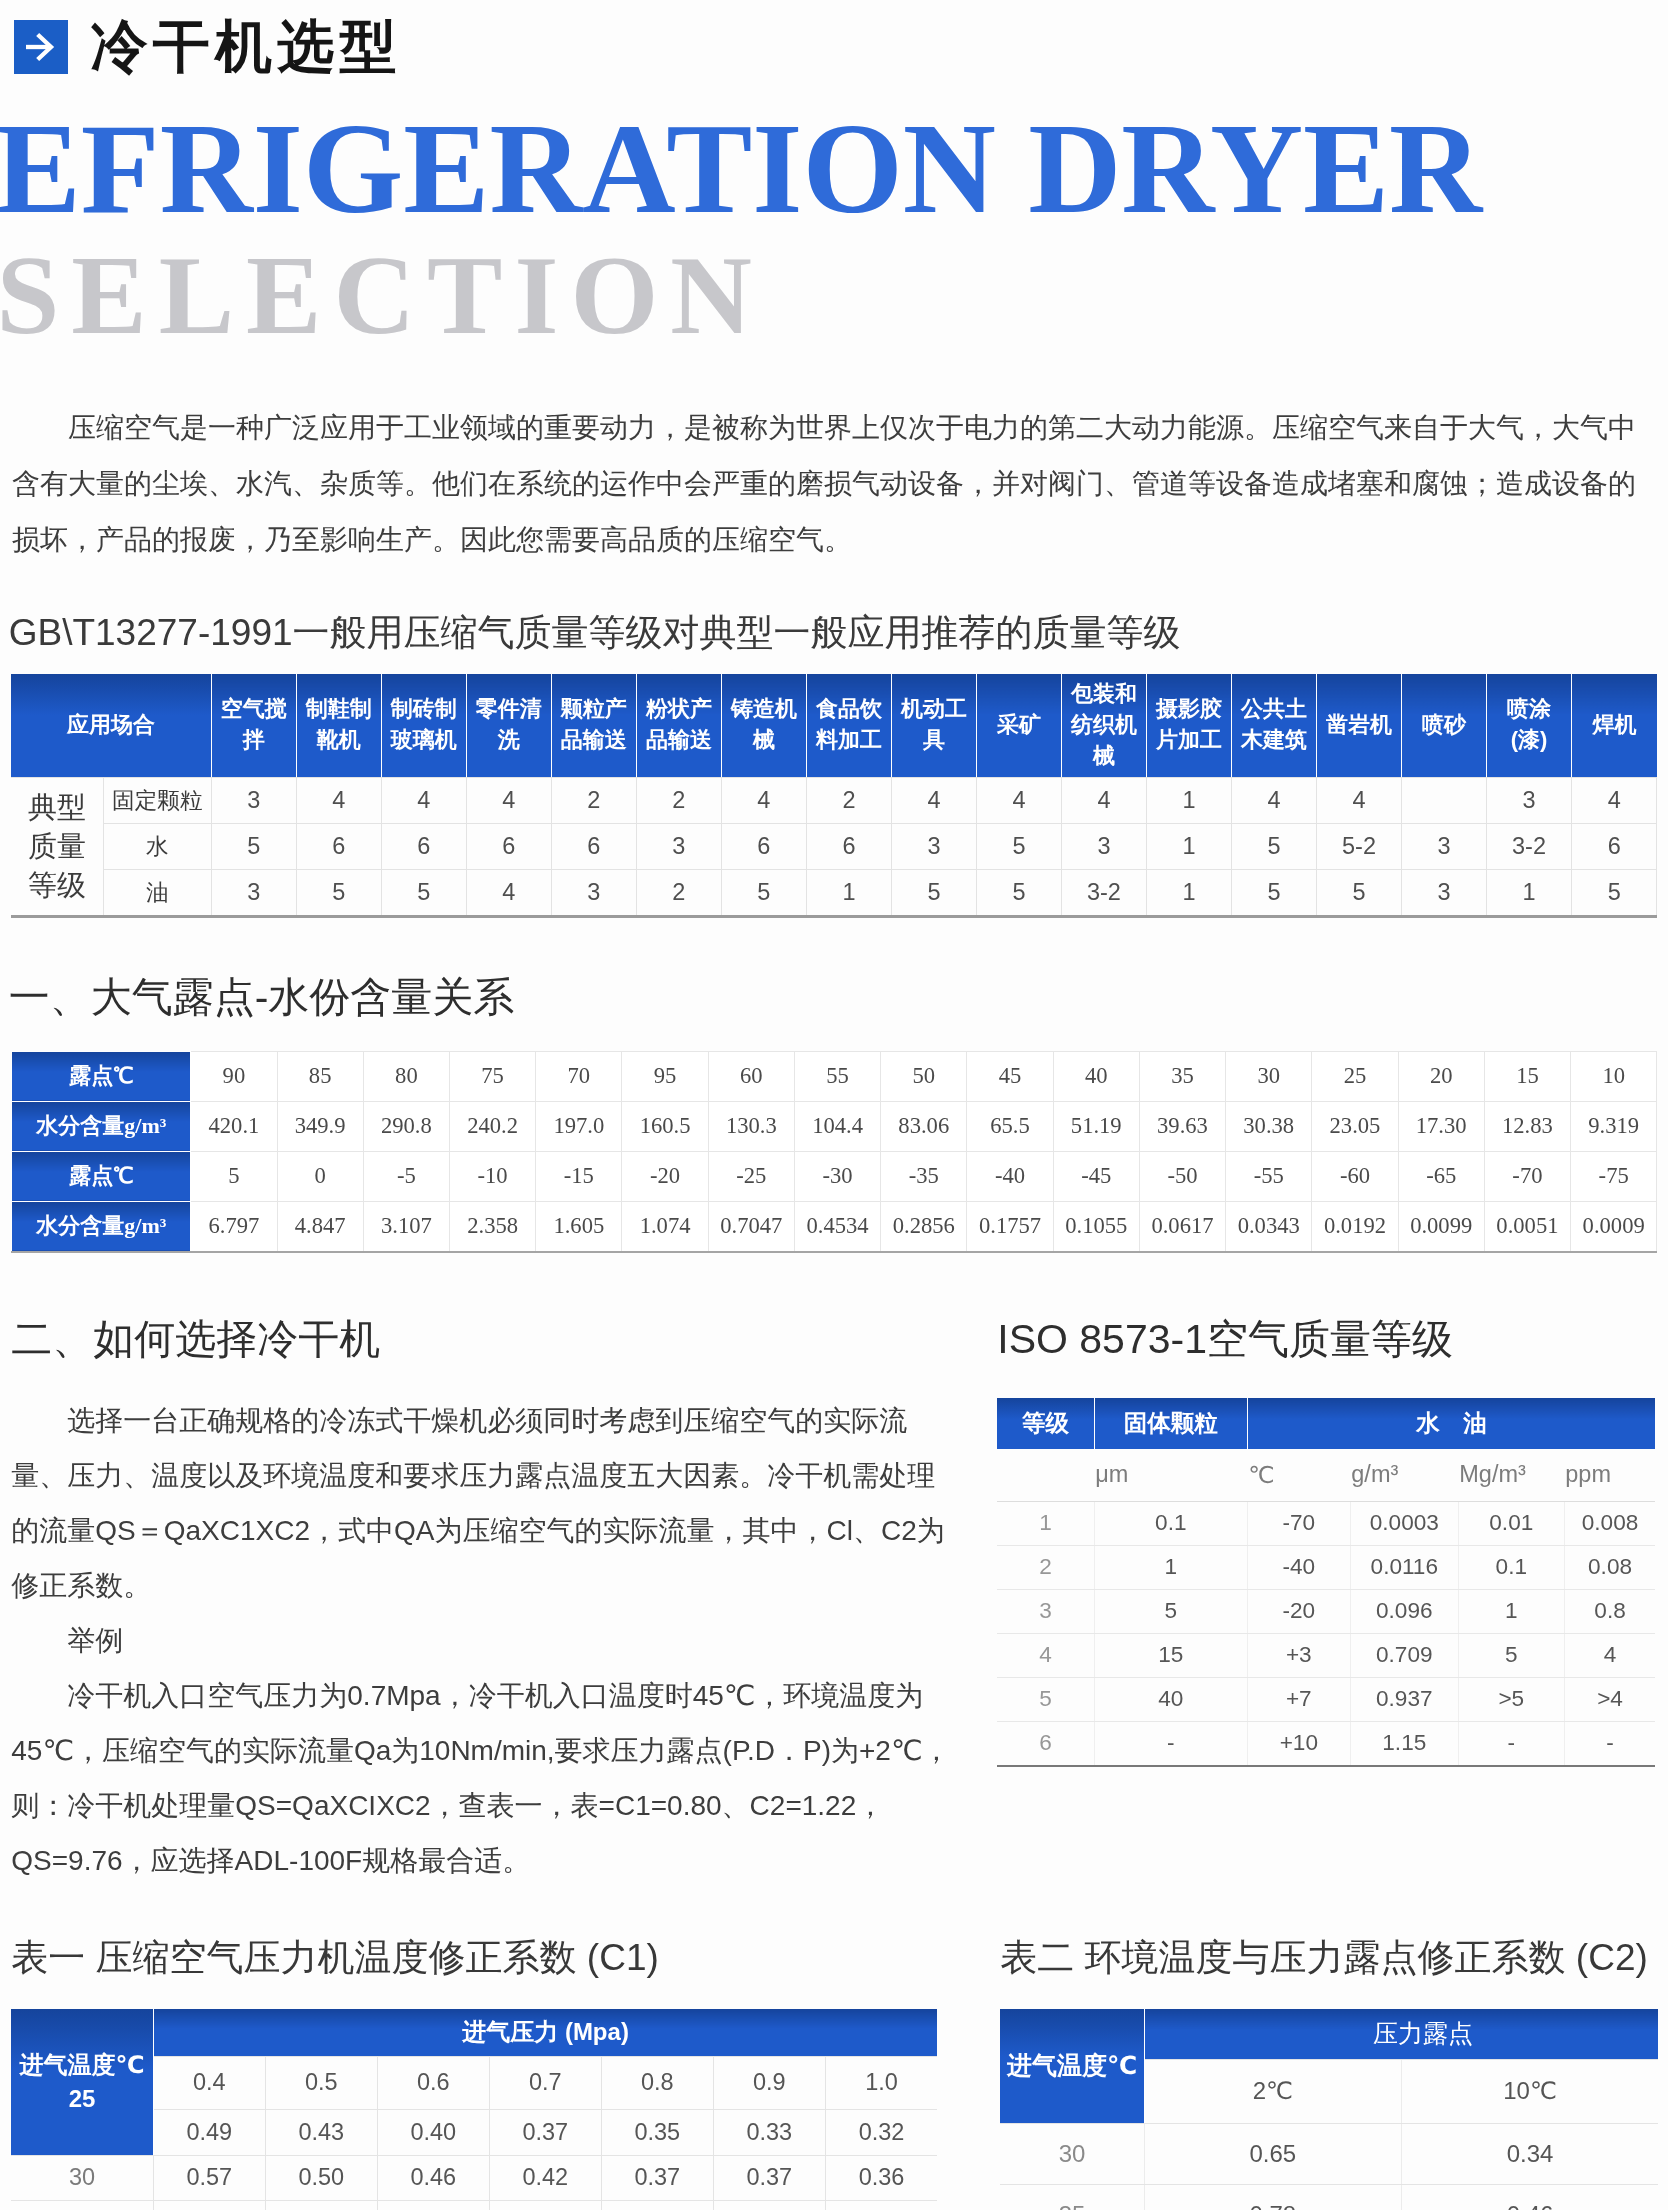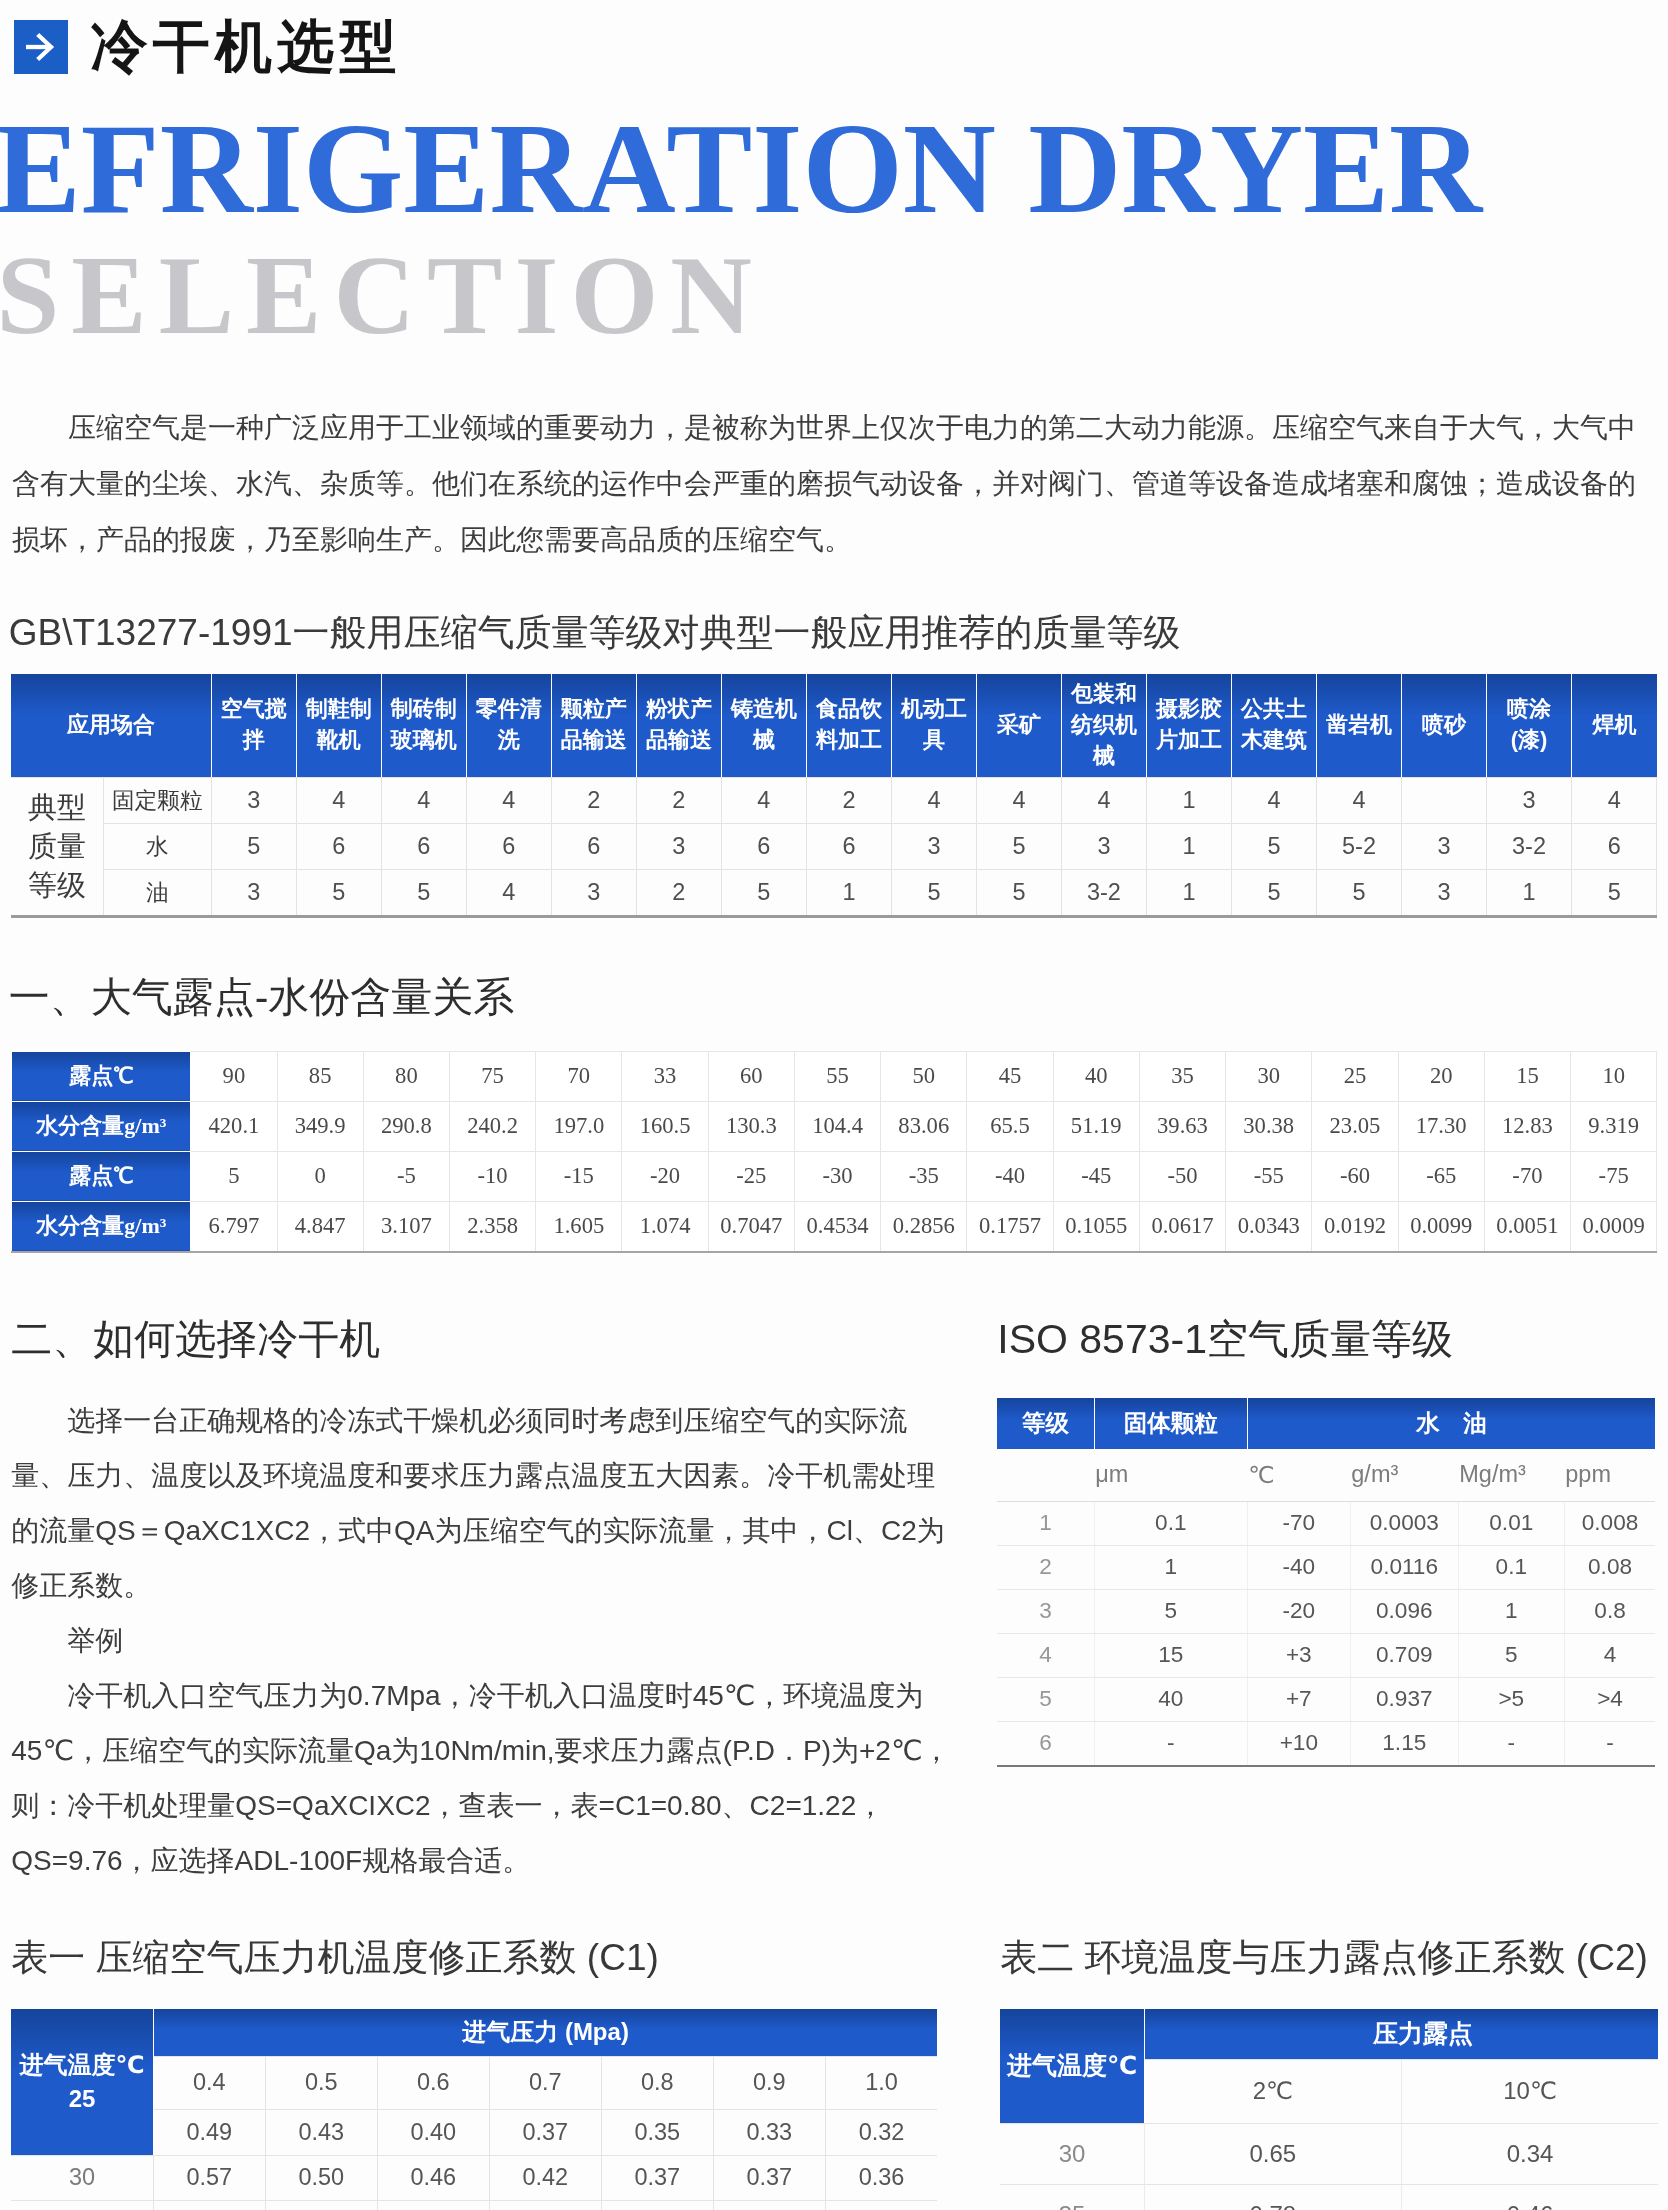--- a/index.html
+++ b/index.html
@@ -82,21 +82,21 @@
   .c1 tr.h2 td{height:50px;color:#555;}
   .c1 tr.fr td{height:43px;}
   .c1 td.rl{color:#7a7a7a;}
 
   .c2{margin-top:26px;width:658px;border-bottom:2.6px solid #6a6a6a;}
   .c2 td{text-align:center;font-size:24px;color:#555;height:58px;
          border-bottom:0.9px solid #e4e4e4;border-right:0.9px solid #ececec;}
   .c2 td:last-child{border-right:none;}
   .c2 td.corner{background:linear-gradient(180deg,#15449c 0%,#1e5aca 42%);color:#fff;font-weight:bold;
                 font-size:25px;border-right:1.7px solid #fff;vertical-align:middle;}
-  .c2 td.phead{background:linear-gradient(180deg,#15449c 0%,#1e5aca 42%);color:#fff;font-weight:bold;
+  .c2 td.phead{background:linear-gradient(180deg,#15449c 0%,#1e5aca 42%);color:#fff;font-weight:normal;
                font-size:25px;height:48px;border-right:none;padding-left:44px;}
   .c2 tr.h2 td{height:61px;color:#555;}
   .c2 td.rl{color:#8a8a8a;}
 </style>
 </head>
 <body>
 
 <div class="page">
 
   <div class="top">
@@ -213,21 +213,21 @@
         <col style="width:179px">
       </colgroup>
     <tbody>
         <tr>
       <td class="lbl">露点℃</td>
     <td>90</td>
           <td>85</td>
           <td>80</td>
           <td>75</td>
           <td>70</td>
-          <td>33</td>
+          <td>95</td>
           <td>60</td>
           <td>55</td>
           <td>50</td>
           <td>45</td>
           <td>40</td>
           <td>35</td>
           <td>30</td>
           <td>25</td>
           <td>20</td>
           <td>15</td>

